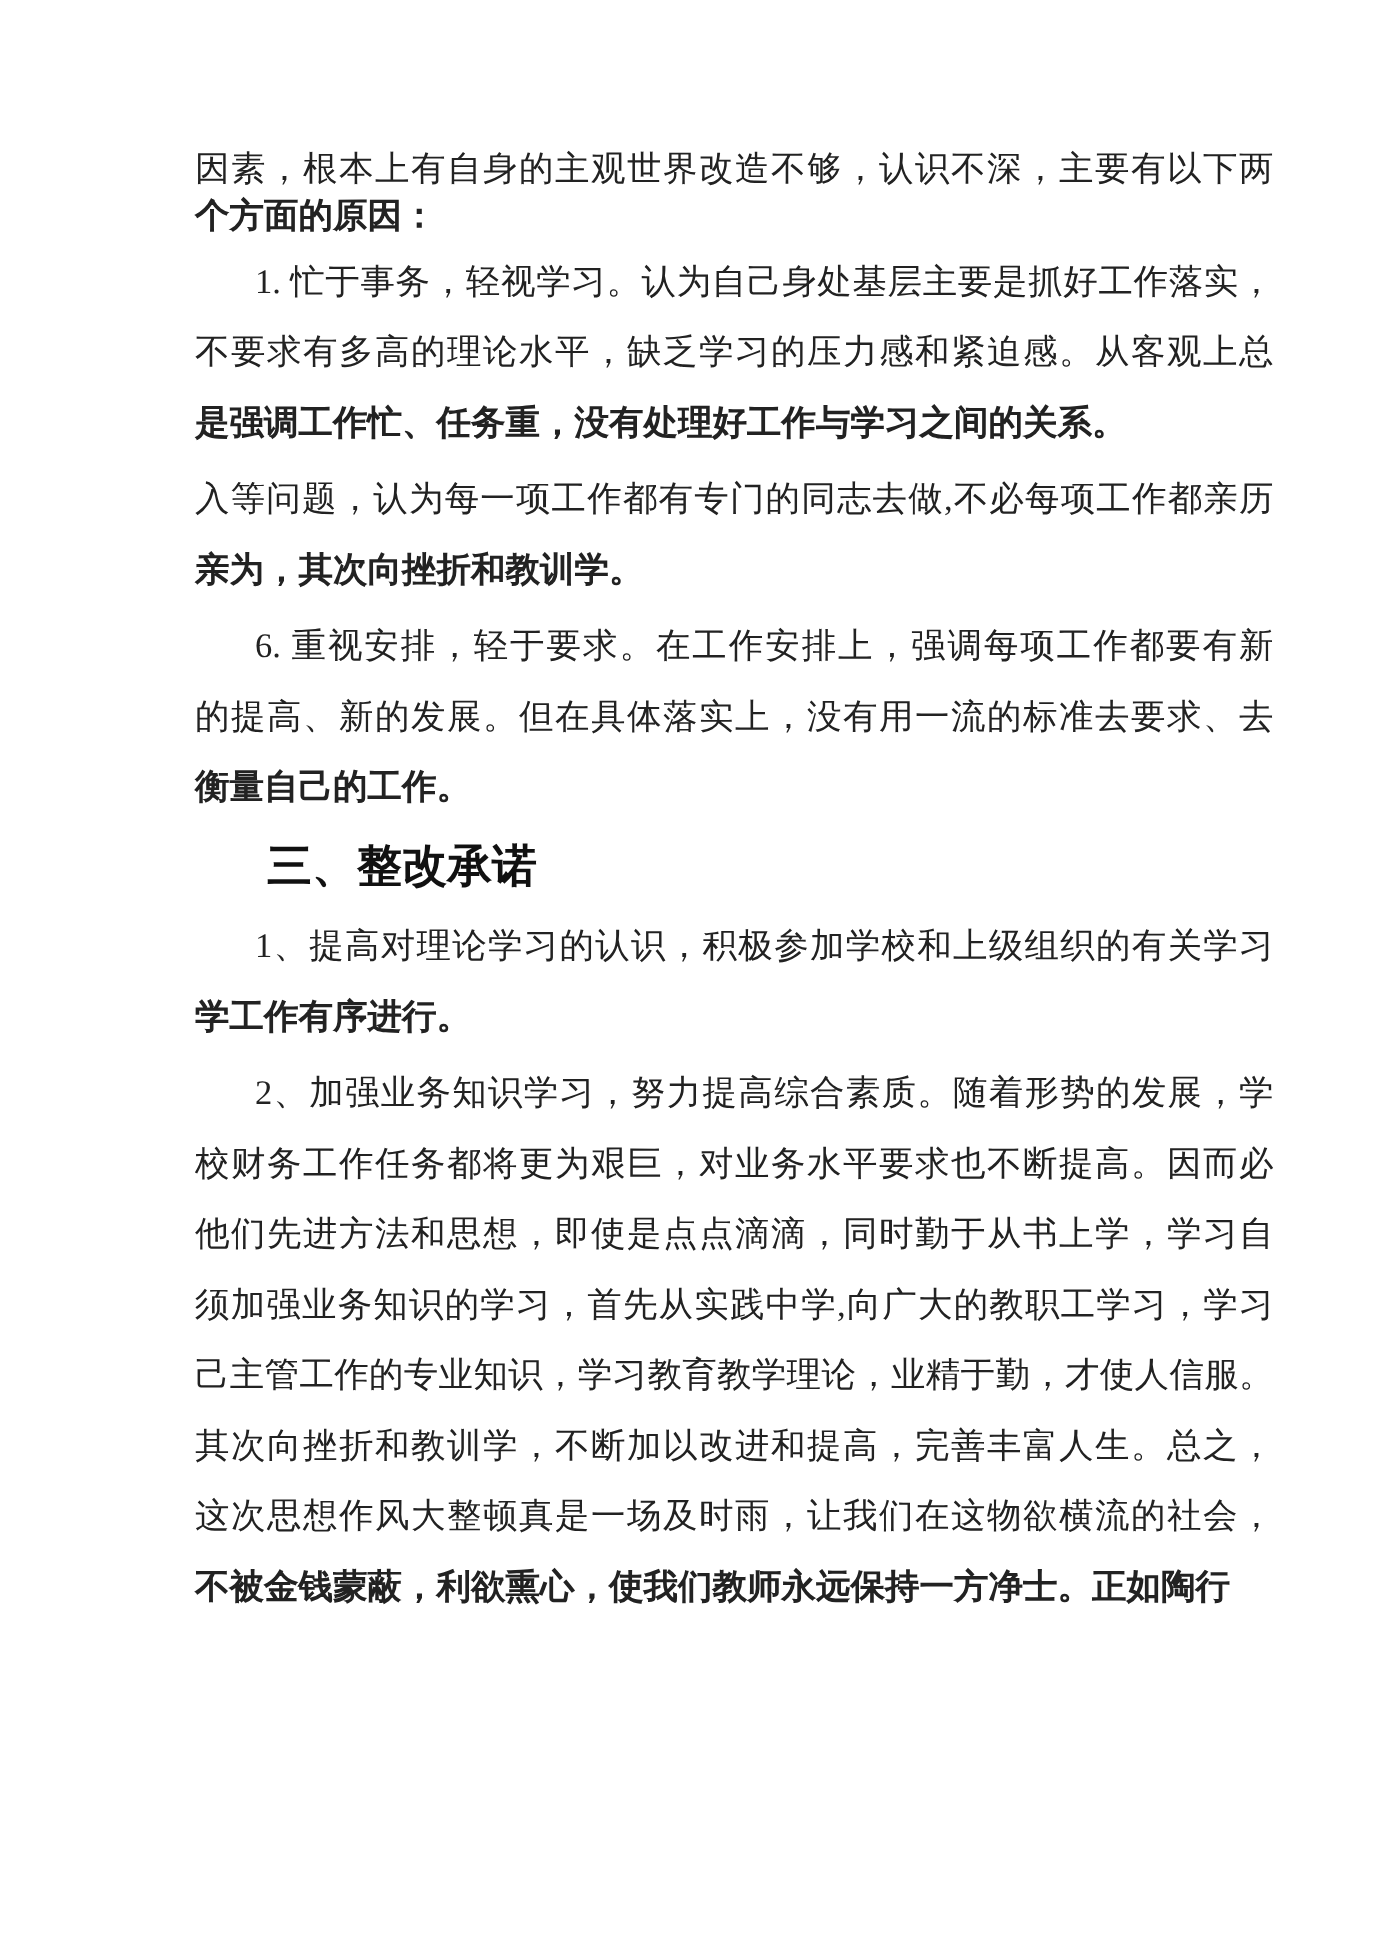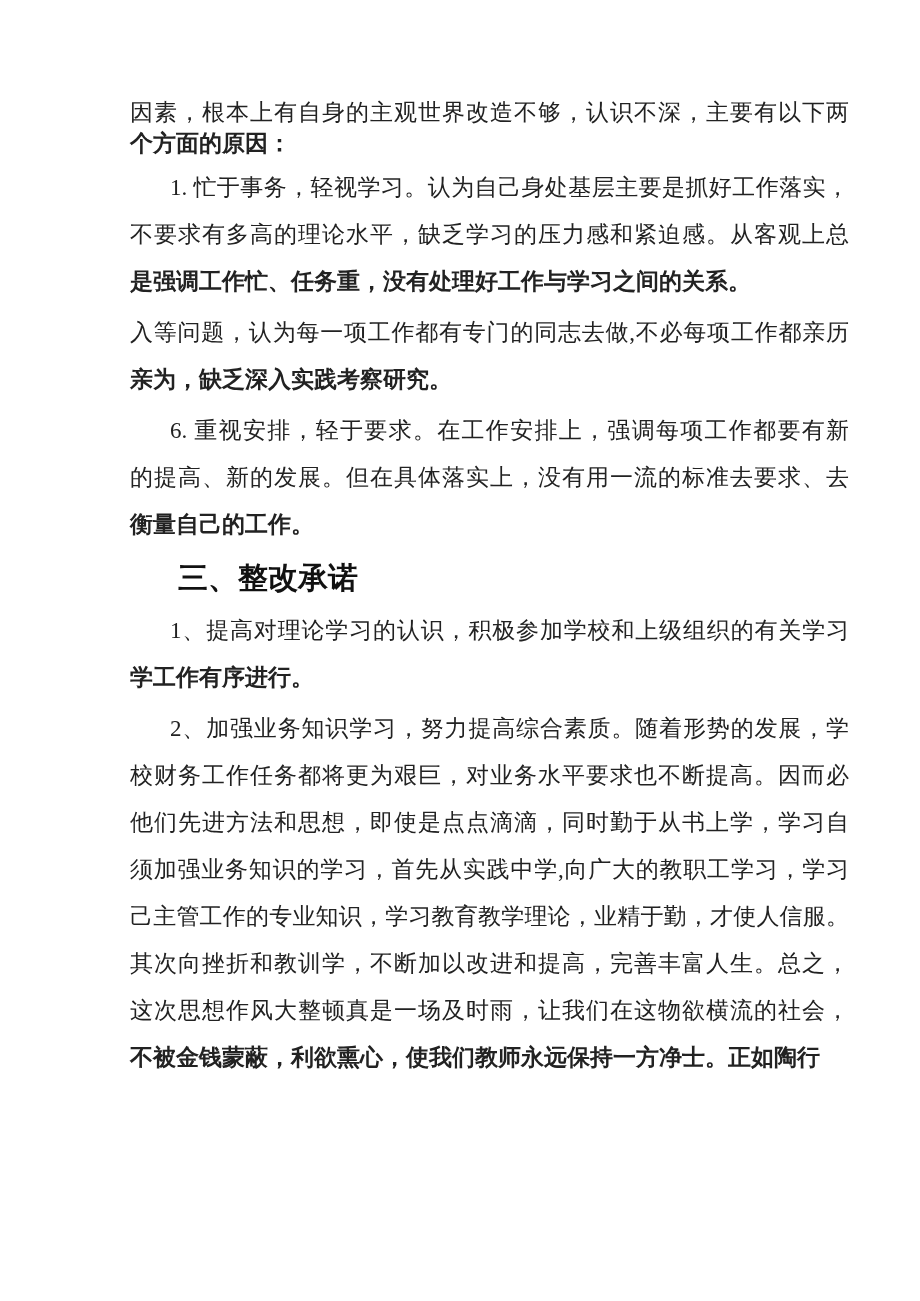--- a/index.html
+++ b/index.html
@@ -67,21 +67,21 @@
         <div class="line">因素，根本上有自身的主观世界改造不够，认识不深，主要有以下两</div>
         <div class="line last">个方面的原因：</div>
       </div>
       <div class="para">
         <div class="line indent">1. 忙于事务，轻视学习。认为自己身处基层主要是抓好工作落实，</div>
         <div class="line">不要求有多高的理论水平，缺乏学习的压力感和紧迫感。从客观上总</div>
         <div class="line last">是强调工作忙、任务重，没有处理好工作与学习之间的关系。</div>
       </div>
       <div class="para">
         <div class="line">入等问题，认为每一项工作都有专门的同志去做,不必每项工作都亲历</div>
-        <div class="line last">亲为，缺乏深入实践考察研究。</div>
+        <div class="line last">亲为，其次向挫折和教训学。</div>
       </div>
       <div class="para">
         <div class="line indent">6. 重视安排，轻于要求。在工作安排上，强调每项工作都要有新</div>
         <div class="line">的提高、新的发展。但在具体落实上，没有用一流的标准去要求、去</div>
         <div class="line last">衡量自己的工作。</div>
       </div>
       <div class="heading">
         <div class="heading-line">三、整改承诺</div>
       </div>
       <div class="para">

